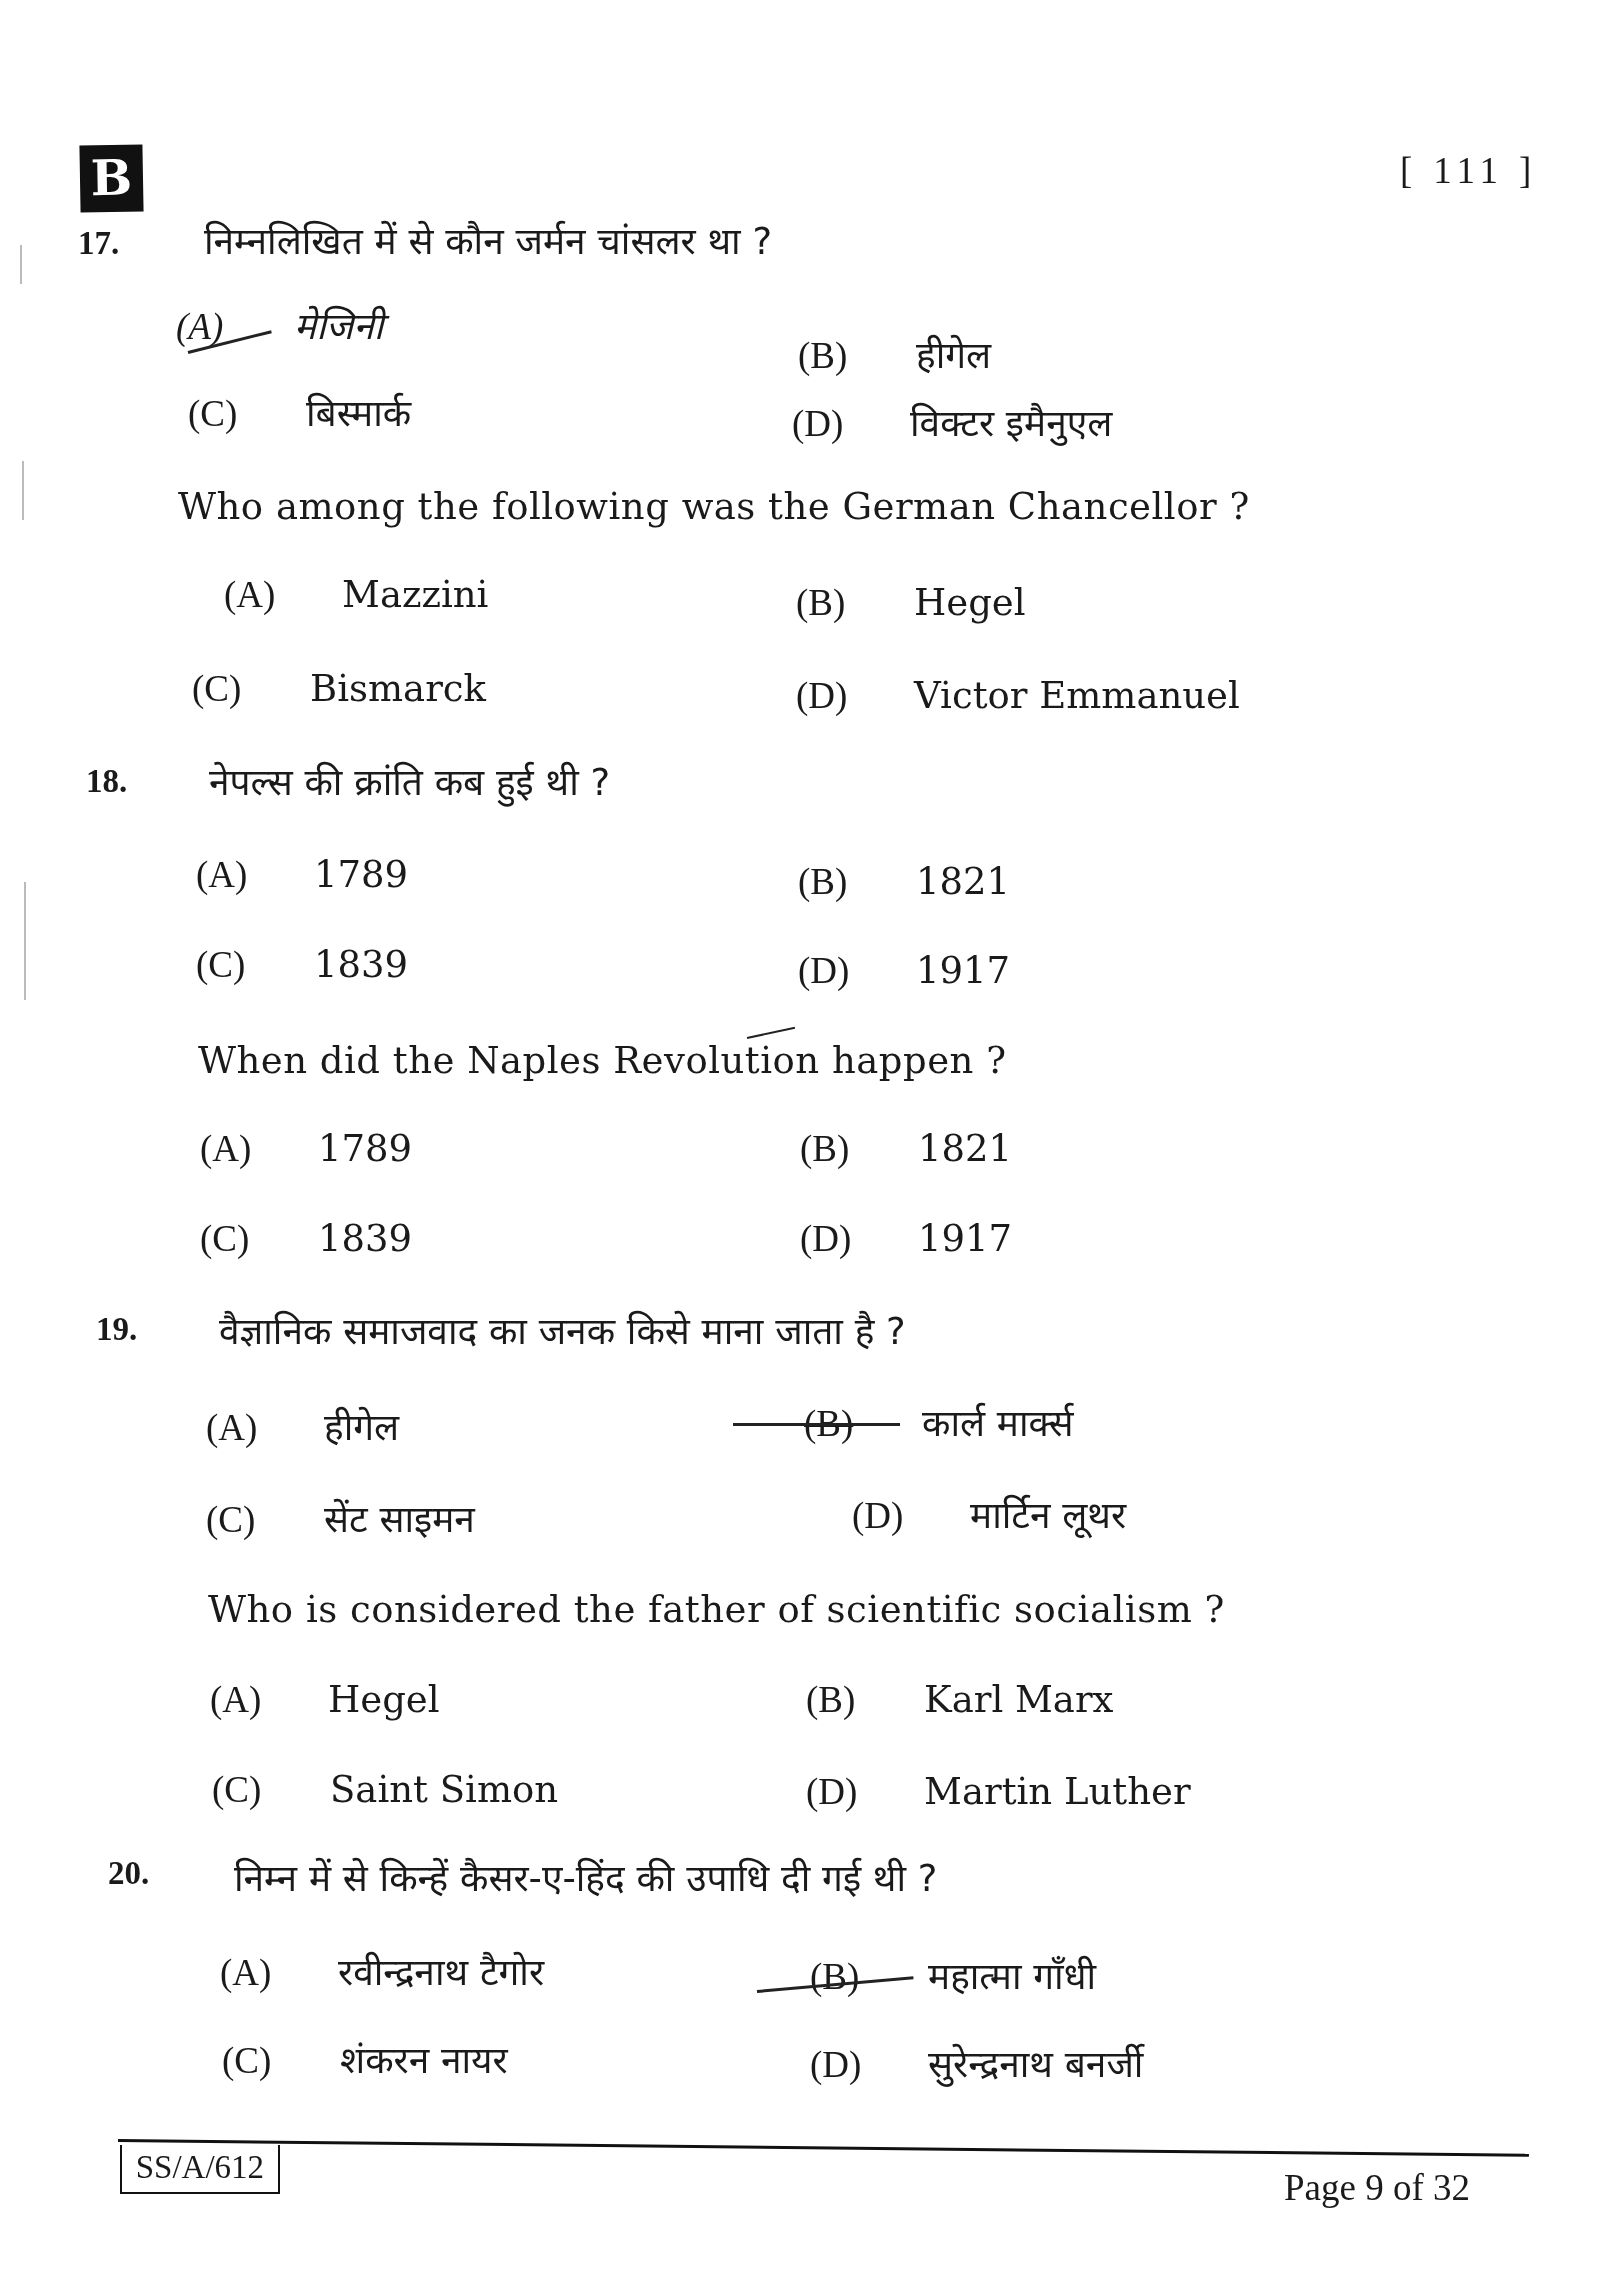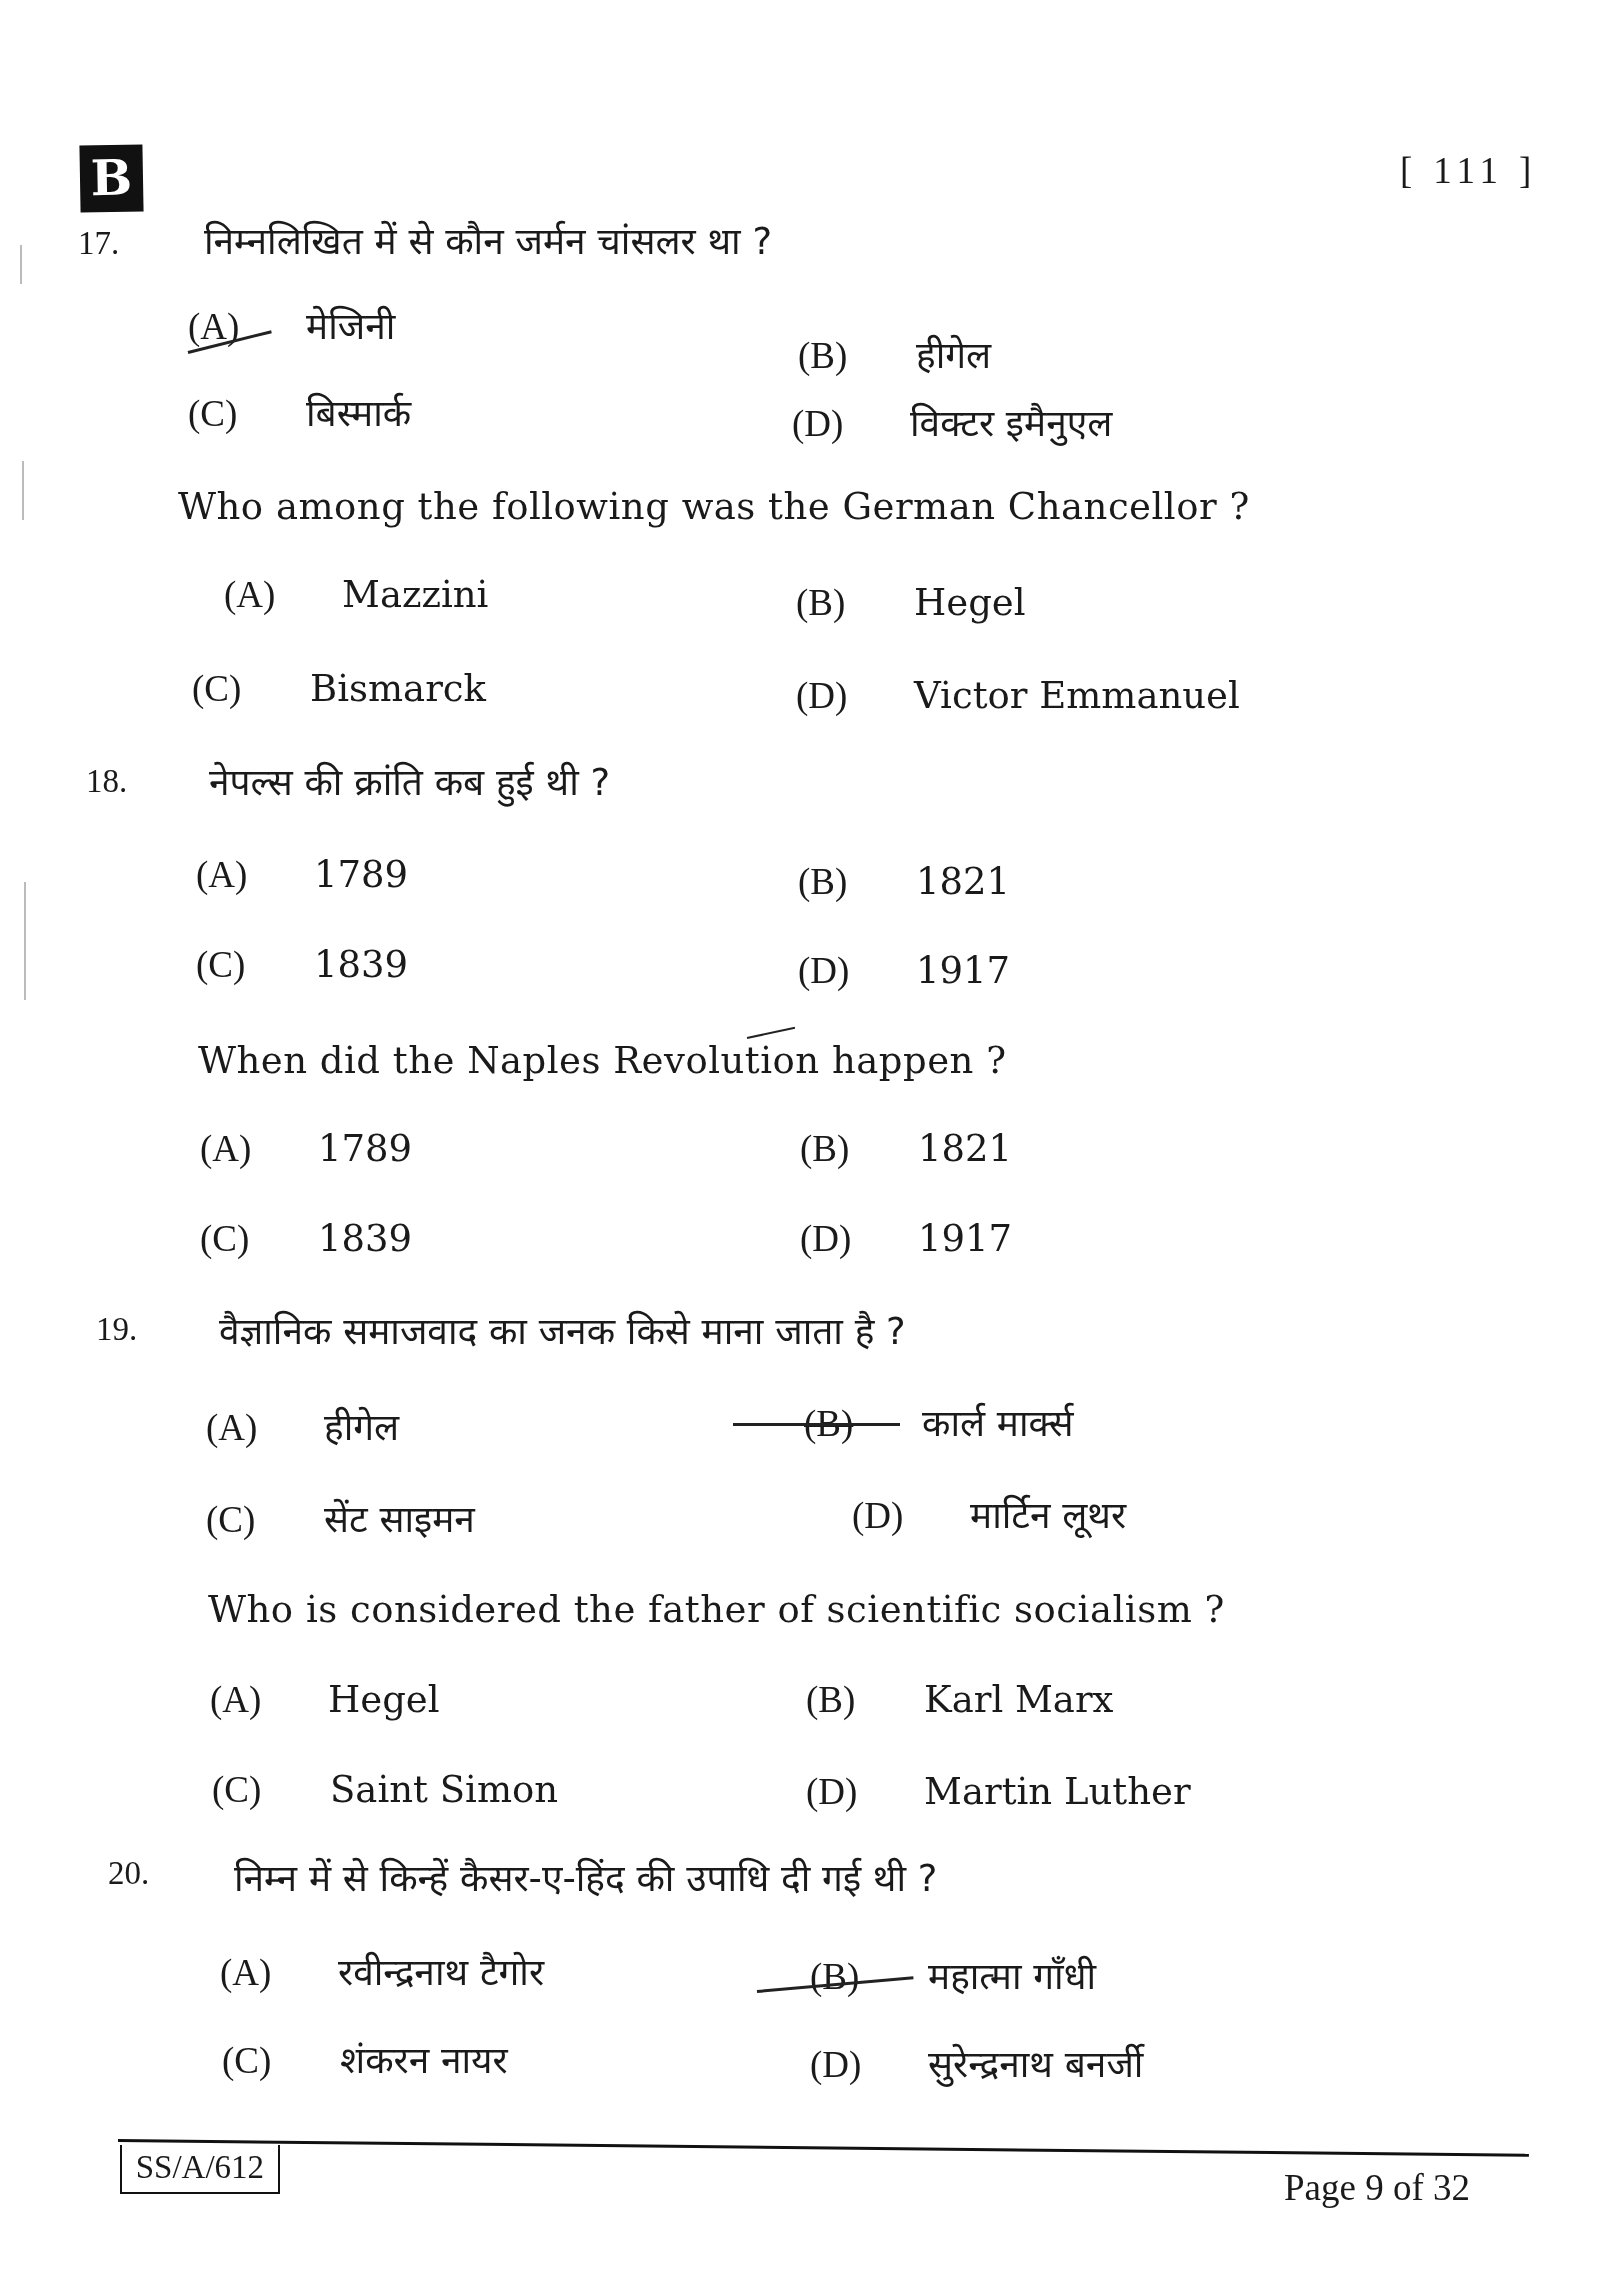--- a/index.html
+++ b/index.html
@@ -10,21 +10,21 @@
   }
   .set-badge {
     position: absolute; left: 80px; top: 145px; width: 63px; height: 67px;
     background: #111; color: #fff; font-family: "DejaVu Serif", serif; font-weight: bold;
     font-size: 49px; line-height: 67px; text-align: center; transform: rotate(-1deg);
   }
   .page-code {
     position: absolute; left: 1400px; top: 149px; font-size: 37px; letter-spacing: 5.9px;
     font-family: "Liberation Serif", serif;
   }
-  .q-num { position: absolute; font-size: 33px; font-family: "Liberation Serif", serif; }
+  .q-num { position: absolute; font-size: 33px; font-family: "Liberation Serif", serif; font-weight: bold; }
   .q-text { position: absolute; font-size: 37px; font-family: "DejaVu Sans", sans-serif; margin-left: 20px; }
   .q-text-en { position: absolute; font-size: 37px; font-family: "DejaVu Serif", serif; letter-spacing: 0.5px; }
   .opt { position: absolute; font-size: 37px; white-space: nowrap; }
   .opt .lbl { display: inline-block; width: 118px; font-family: "Liberation Serif", serif; }
   .opt .val-hi { font-family: "DejaVu Sans", sans-serif; }
   .opt .val-en { font-family: "DejaVu Serif", serif; }
   .mark {
     position: absolute; height: 2.9px; background: #222; transform-origin: left center;
   }
   .strike-through { text-decoration: line-through; text-decoration-thickness: 2.9px; }
@@ -48,21 +48,21 @@
 <div class="page-code">[ 111 ]</div>
 
 <div class="margin-tick" style="left:19.6px;top:245px;height:39px;"></div>
 <div class="margin-tick" style="left:21.6px;top:461px;height:59px;"></div>
 <div class="margin-tick" style="left:23.5px;top:882px;height:118px;"></div>
 
 <div>
   <div class="q-num" style="left:78px;top:225px;">17.</div>
   <div class="q-text" style="left:184px;top:214px;">निम्नलिखित में से कौन जर्मन चांसलर था ?</div>
 
-  <div class="opt" style="left:188px;top:299px;">
+  <div class="opt" style="left:176px;top:299px;font-style:italic;">
     <span class="lbl">(A)</span><span class="val-hi">मेजिनी</span>
   </div>
   <div class="mark" style="left:188px;top:351px;width:86px;transform:rotate(-14deg);"></div>
   <div class="opt" style="left:792px;top:328px;margin-left:6px;">
     <span class="lbl">(B)</span><span class="val-hi">हीगेल</span>
   </div>
   <div class="opt" style="left:188px;top:386px;">
     <span class="lbl">(C)</span><span class="val-hi">बिस्मार्क</span>
   </div>
   <div class="opt" style="left:792px;top:396px;">

